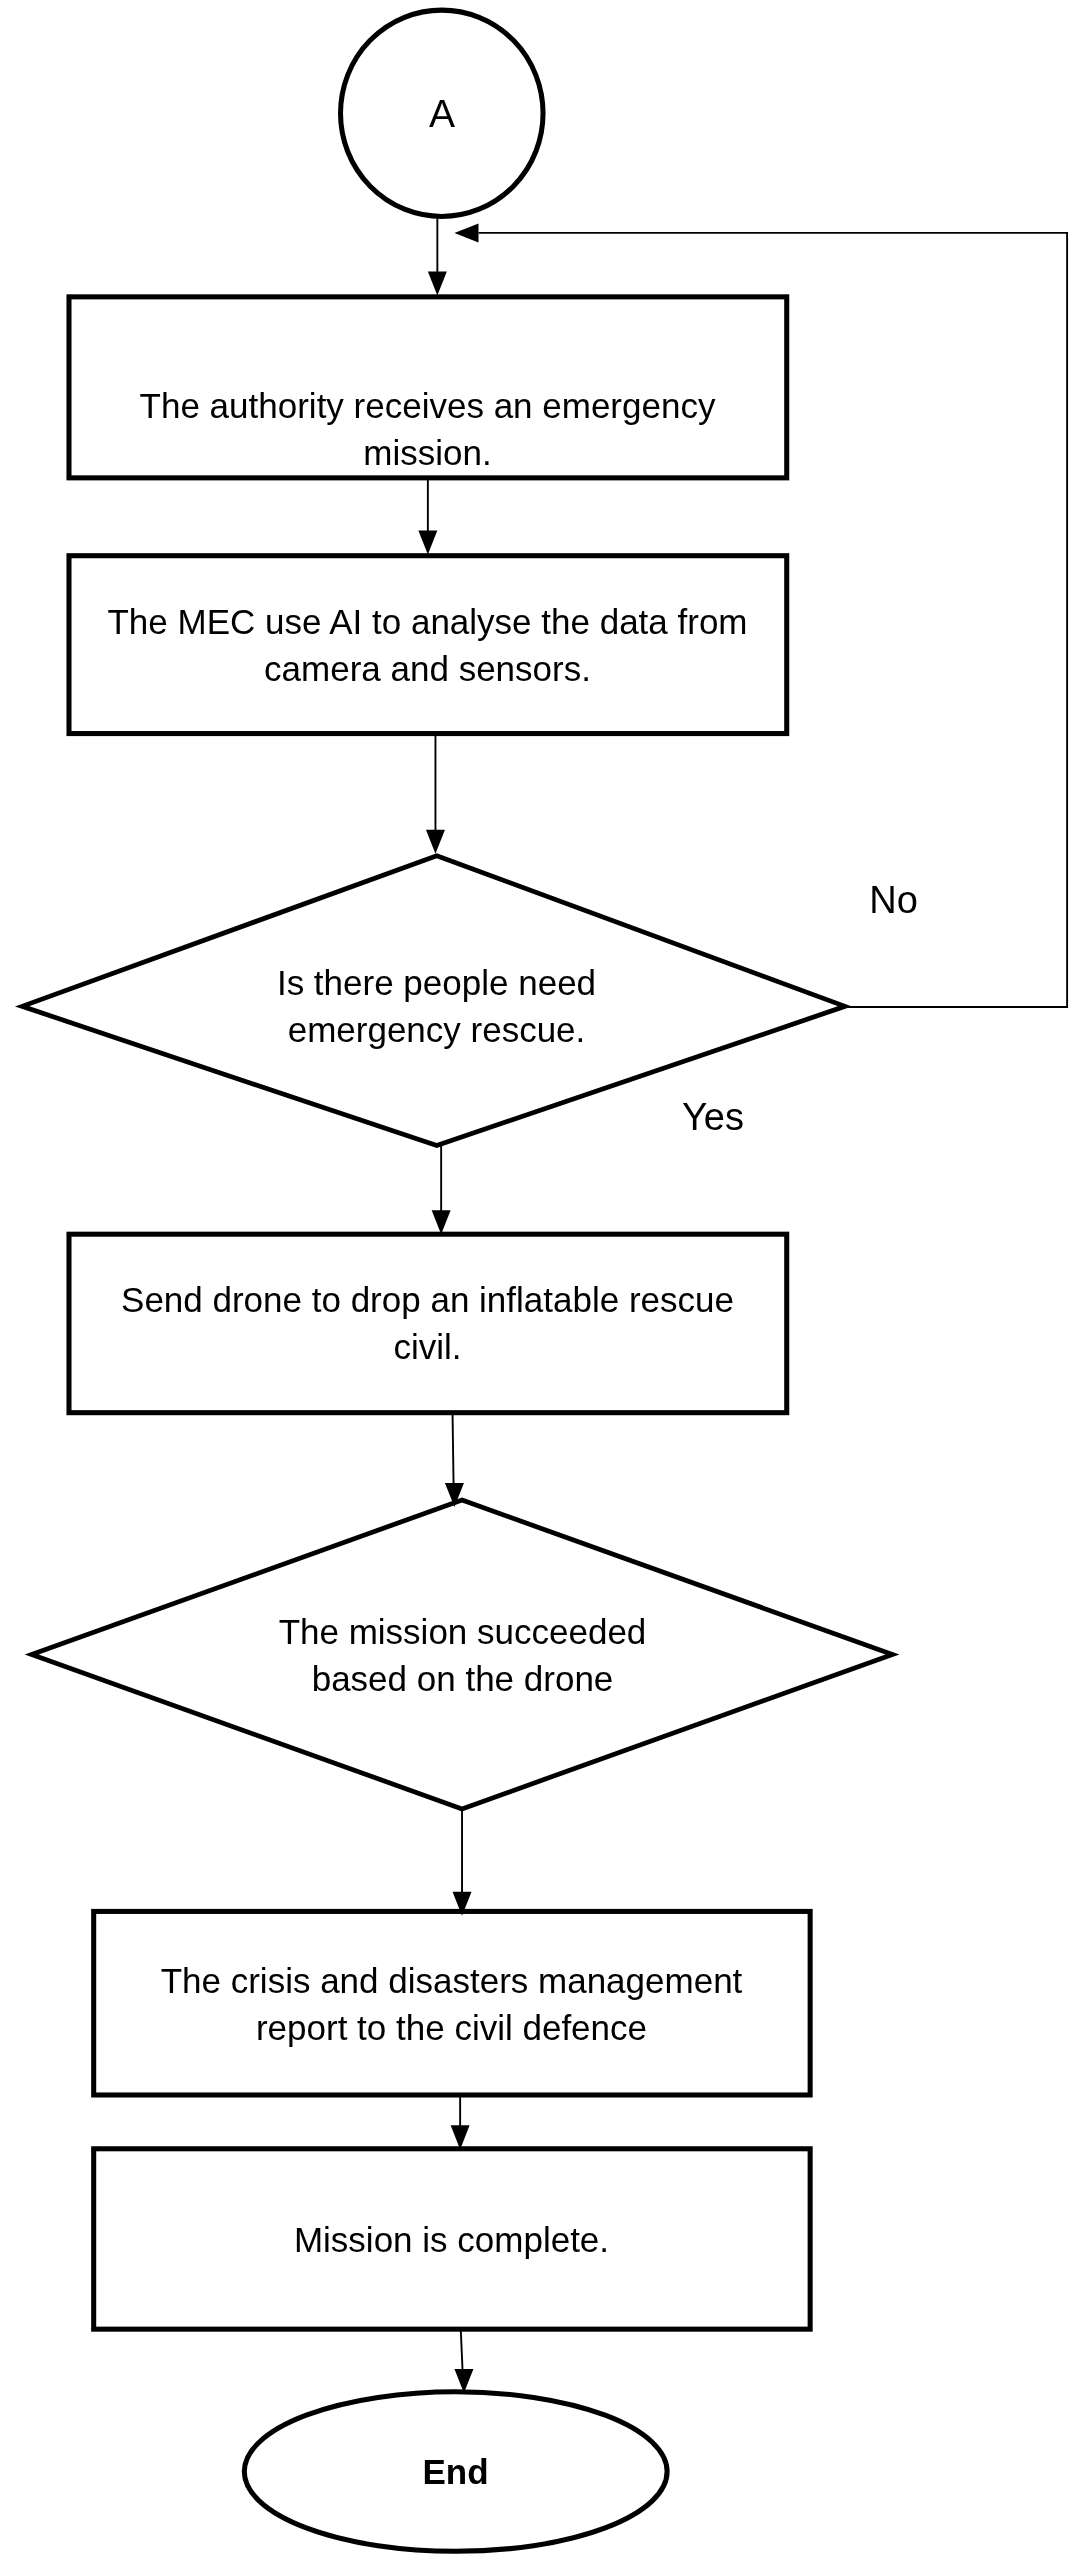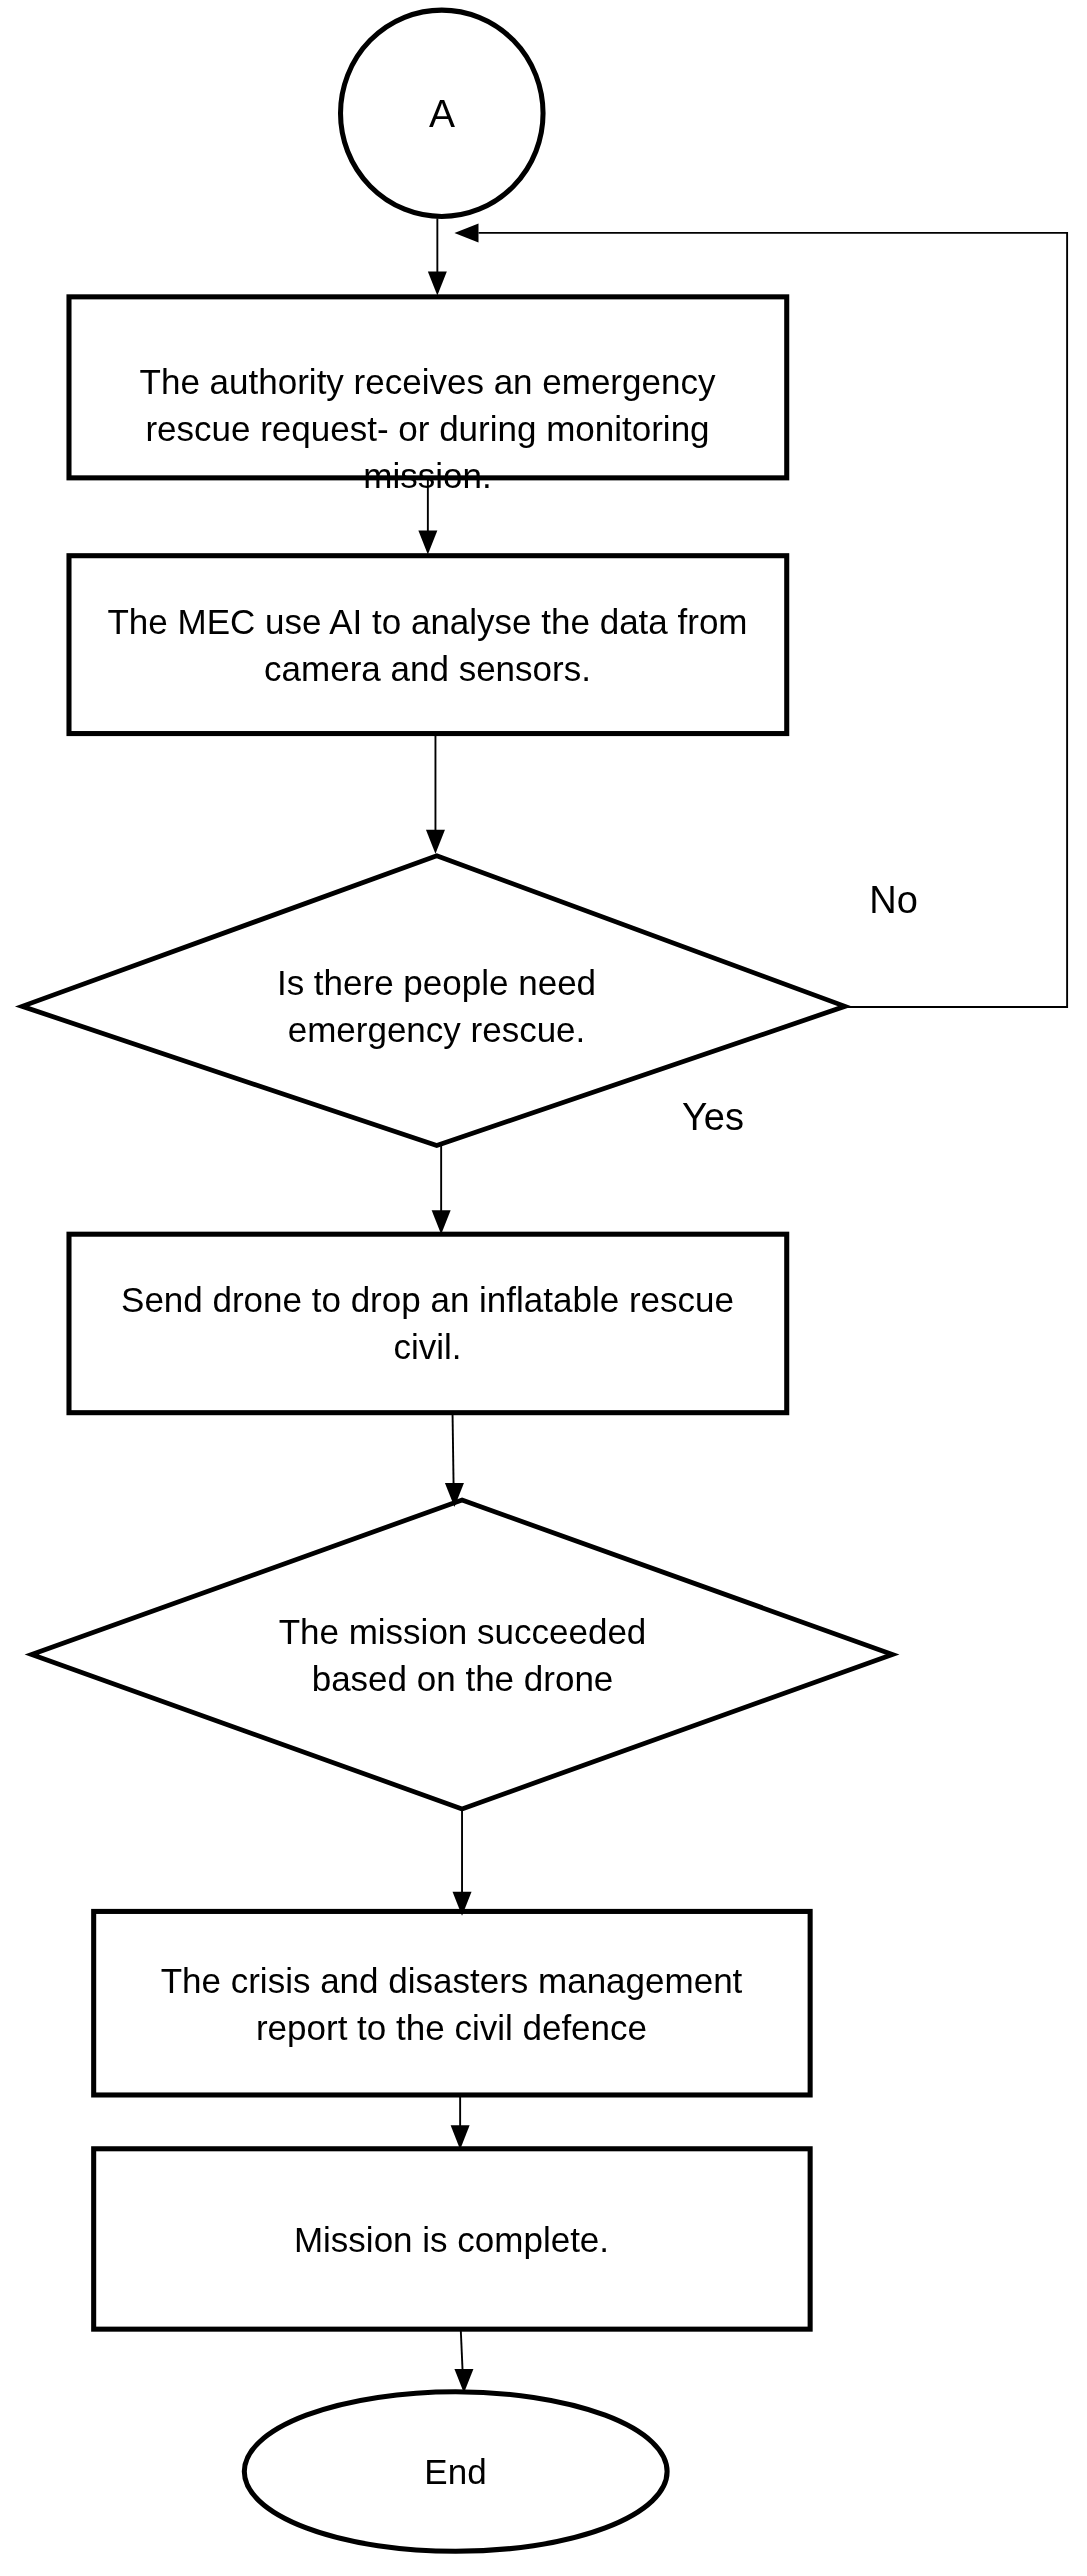--- a/index.html
+++ b/index.html
@@ -102,21 +102,20 @@
       <polygon class="head" points="733,3781 718,3743 748,3743"></polygon>
     </g>
   </svg>
 
   <div class="node-label start-label" style="left:340px; top:9.5px; width:204px; height:208px;">
     <div>A</div>
   </div>
 
   <div class="node-label" style="left:82px; top:301px; width:691px; height:173px;margin-top:41px;">
     <div>The authority receives an emergency</div>
-    <div>rescue request- or during monitoring</div>
     <div>mission.</div>
   </div>
 
   <div class="node-label" style="left:82px; top:559px; width:691px; height:171px;">
     <div>The MEC use AI to analyse the data from</div>
     <div>camera and sensors.</div>
   </div>
 
   <div class="node-label" style="left:120px; top:913px; width:633px; height:185px;text-align:center;">
     <div>Is there people need</div>
@@ -135,21 +134,21 @@
 
   <div class="node-label" style="left:106px; top:1915px; width:691px; height:177px;">
     <div>The crisis and disasters management</div>
     <div>report to the civil defence</div>
   </div>
 
   <div class="node-label" style="left:106px; top:2152px; width:691px; height:174px;">
     <div>Mission is complete.</div>
   </div>
 
-  <div class="node-label" style="left:244px; top:2392px; width:423px; height:158px;">
+  <div class="node-label" style="left:244px; top:2392px; width:423px; height:158px;font-weight:bold;">
     <div>End</div>
   </div>
 
   <div class="connector-label" style="left:865px; top:881px; width:57px; height:39px;">No</div>
 
   <div class="connector-label" style="left:678px; top:1098px; width:70px; height:39px;">Yes</div>
 
 </div>
 
 

